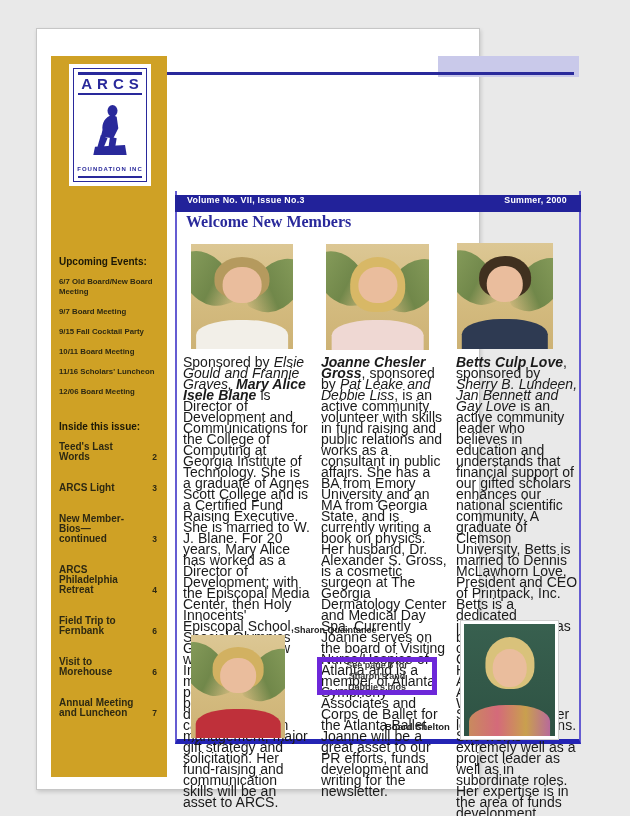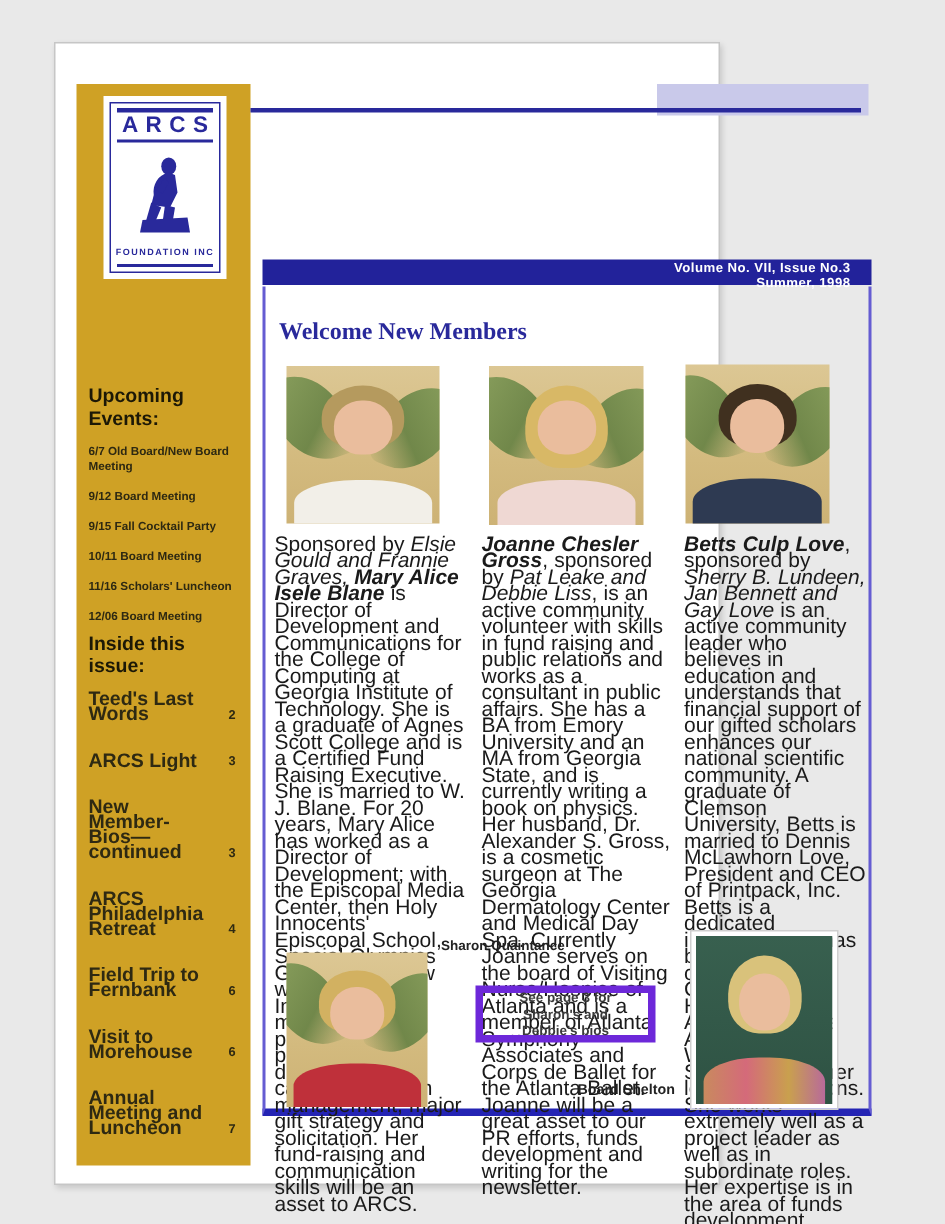--- a/index.html
+++ b/index.html
@@ -19,41 +19,41 @@
   .logo-box{position:absolute;left:18px;top:8px;width:82px;height:122px;background:#fff;padding:4px;}
   .logo-inner{width:100%;height:100%;border:1px solid var(--navy);padding:3px 4px;display:flex;
               flex-direction:column;align-items:center;}
   .logo-bar{width:100%;background:var(--navy);}
   .logo-word{font-weight:bold;color:var(--navy);font-size:15px;letter-spacing:5px;line-height:18px;
              padding-left:5px;}
   .logo-tag{font-size:6px;font-weight:bold;color:var(--navy);letter-spacing:1px;line-height:9px;white-space:nowrap;}
   .thinker{flex:1;display:flex;align-items:center;justify-content:center;}
 
   .sb-block{position:absolute;left:8px;width:100px;color:var(--sidebar_text);}
-  .sb-heading{font-size:13px;font-weight:bold;color:#1c1806;margin-bottom:10px;}
+  .sb-heading{font-size:10px;font-weight:bold;color:#1c1806;margin-bottom:10px;}
   .sb-event{font-size:7.8px;font-weight:bold;line-height:10px;margin-bottom:10px;}
   .toc-item{display:flex;align-items:flex-end;margin-bottom:21px;}
-  .toc-label{font-size:13px;font-weight:bold;line-height:10px;width:78px;}
+  .toc-label{font-size:10px;font-weight:bold;line-height:10px;width:78px;}
   .toc-page{font-size:8.5px;font-weight:bold;margin-left:auto;padding-right:2px;}
 
   
   .mast-highlight{position:absolute;left:401px;top:27px;width:141px;height:21px;background:var(--lavender);}
   .mast-rule{position:absolute;left:130px;top:43px;width:407px;height:3px;background:var(--navy);}
   .nl-title{position:absolute;left:155px;top:56px;font-family:"Liberation Serif",serif;
             font-size:44px;font-weight:bold;color:var(--navy);letter-spacing:1px;}
   .nl-subtitle{position:absolute;left:155px;top:112px;font-family:"Liberation Serif",serif;
                font-size:23px;font-weight:bold;color:var(--navy);}
   .nl-subtitle sup{font-size:7px;vertical-align:-2px;}
 
   
   .frame{position:absolute;left:138px;top:162px;width:406px;height:553px;
          border-left:2px solid var(--frame_purple);border-right:2px solid var(--frame_purple);
          border-bottom:5px solid var(--rule_blue);}
-  .vol-bar{position:absolute;left:138px;top:144px;width:406px;height:17px;background:var(--bar_navy);
-           display:flex;align-items:flex-end;justify-content:space-between;padding:0 14px 0 12px;flex-direction:column;}
+  .vol-bar{position:absolute;left:138px;top:166px;width:406px;height:17px;background:var(--bar_navy);
+           display:flex;align-items:flex-start;justify-content:space-between;padding:0 14px 0 12px;}
   .vol-bar span{color:#fff;font-size:8.8px;font-weight:bold;letter-spacing:.3px;}
   .section-heading{position:absolute;left:149px;top:184px;font-family:"Liberation Serif",serif;
                    font-size:16px;font-weight:bold;color:var(--navy);}
 
   
   .bio{position:absolute;top:328px;width:127px;font-size:14px;line-height:11px;color:var(--text);
        text-align:left;}
   .bio span{word-spacing:.2px;}
   .caption{position:absolute;font-size:9px;font-weight:bold;color:#222;}
   .callout{position:absolute;left:280px;top:628px;width:120px;height:38px;border:5px solid #6d28d9;
@@ -108,21 +108,21 @@
           </svg>
         </div>
         <div class="logo-tag">FOUNDATION INC</div>
         <div class="logo-bar" style="height:2px;margin-top:2px;"></div>
       </div>
     </div>
 
     <div class="sb-block" style="top:200px;">
       <div class="sb-heading">Upcoming Events:</div>
       <div class="sb-event">6/7 Old Board/New Board Meeting</div>
-      <div class="sb-event">9/12 Board Meeting</div>
+      <div class="sb-event">9/7 Board Meeting</div>
       <div class="sb-event">9/15 Fall Cocktail Party</div>
       <div class="sb-event">10/11 Board Meeting</div>
       <div class="sb-event">11/16 Scholars' Luncheon</div>
       <div class="sb-event">12/06 Board Meeting</div>
     </div>
 
     <div class="sb-block" style="top:365px;">
       <div class="sb-heading">Inside this issue:</div>
       <div class="toc-item">
         <span class="toc-label">Teed's Last Words</span>
@@ -154,21 +154,21 @@
       </div>
     </div>
   </div>
 
   <div class="mast-highlight"></div>
   <div class="mast-rule"></div>
 
   <div class="frame"></div>
   <div class="vol-bar">
     <span>Volume No. VII, Issue No.3</span>
-    <span>Summer, 1998</span>
+    <span>Summer, 2000</span>
   </div>
   <div class="section-heading">Welcome New Members</div>
 
   <div class="photo ph-mary" style="left:154px;top:215px;width:102px;height:105px;">
     <div class="frond1"></div>
       <div class="frond2"></div>
     <div class="hair"></div>
       <div class="face"></div>
       <div class="shoulders"></div>
   </div>

